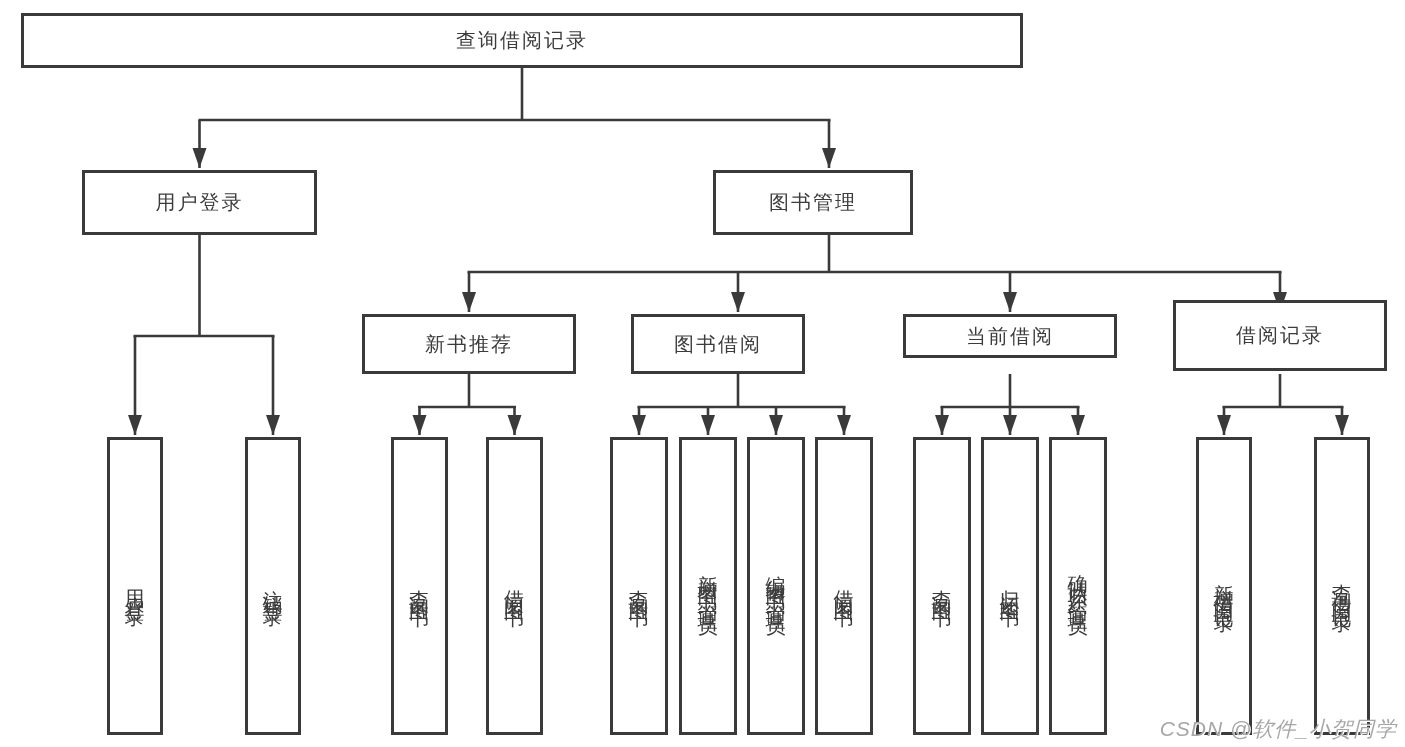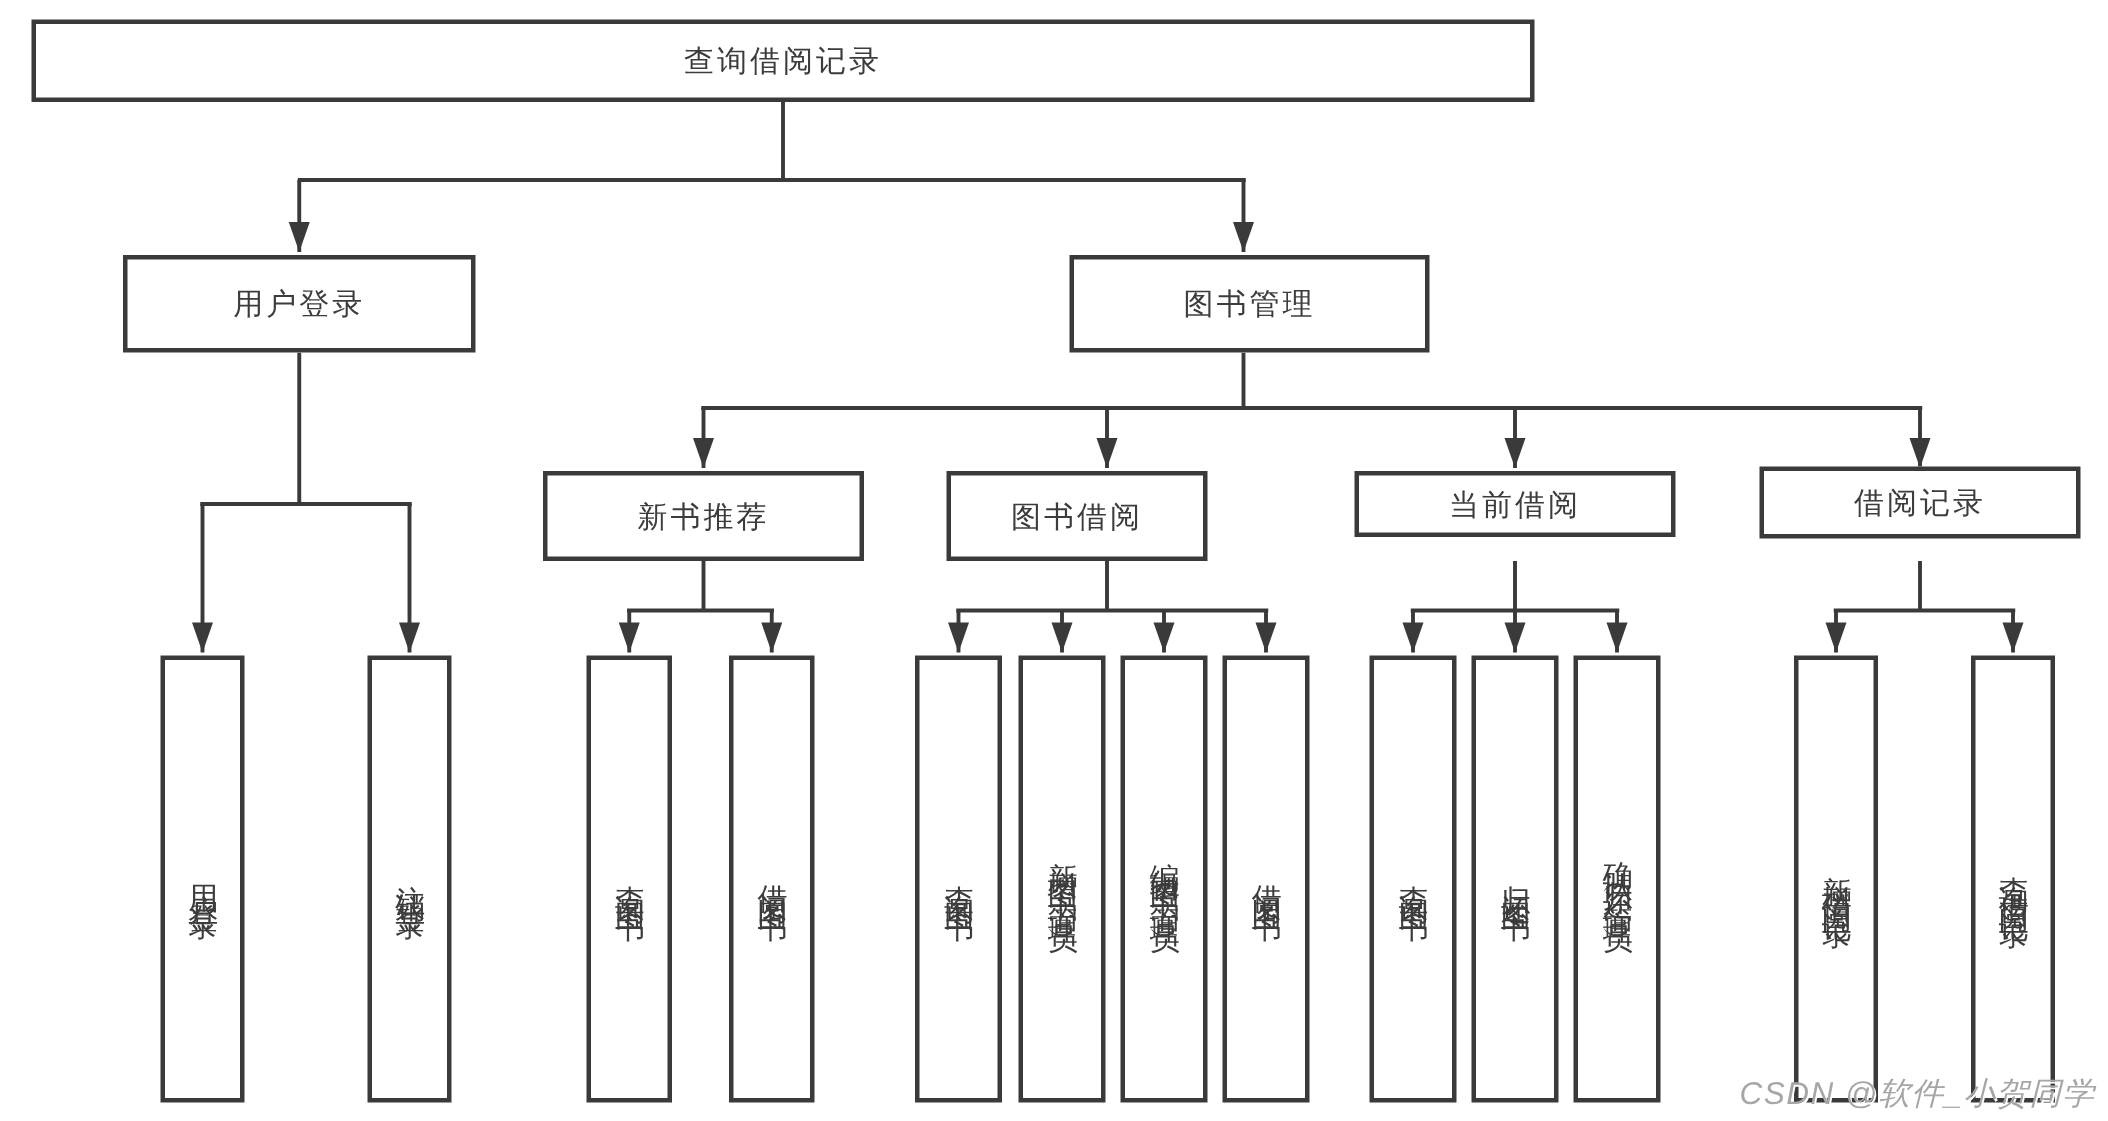--- a/index.html
+++ b/index.html
@@ -107,34 +107,34 @@
     </g>
   </svg>
 
   <div class="node" style="left:21px;top:13px;width:1002px;height:55px">
     <span class="label-h">查询借阅记录</span>
   </div>
 
   <div class="node" style="left:82px;top:170px;width:235px;height:65px">
     <span class="label-h">用户登录</span>
   </div>
-  <div class="node" style="left:713px;top:170px;width:240px;height:65px">
+  <div class="node" style="left:713px;top:170px;width:200px;height:65px">
     <span class="label-h">图书管理</span>
   </div>
 
   <div class="node" style="left:362px;top:314px;width:214px;height:60px">
     <span class="label-h">新书推荐</span>
   </div>
   <div class="node" style="left:631px;top:314px;width:174px;height:60px">
     <span class="label-h">图书借阅</span>
   </div>
   <div class="node" style="left:903px;top:314px;width:214px;height:44px">
     <span class="label-h">当前借阅</span>
   </div>
-  <div class="node" style="left:1173px;top:311px;width:214px;height:48px">
+  <div class="node" style="left:1173px;top:300px;width:214px;height:71px">
     <span class="label-h">借阅记录</span>
   </div>
 
   <div class="node" style="left:107px;top:437px;width:56px;height:298px">
     <span class="label-v">用户登录</span>
   </div>
   <div class="node" style="left:245px;top:437px;width:56px;height:298px">
     <span class="label-v">注销登录</span>
   </div>
 

